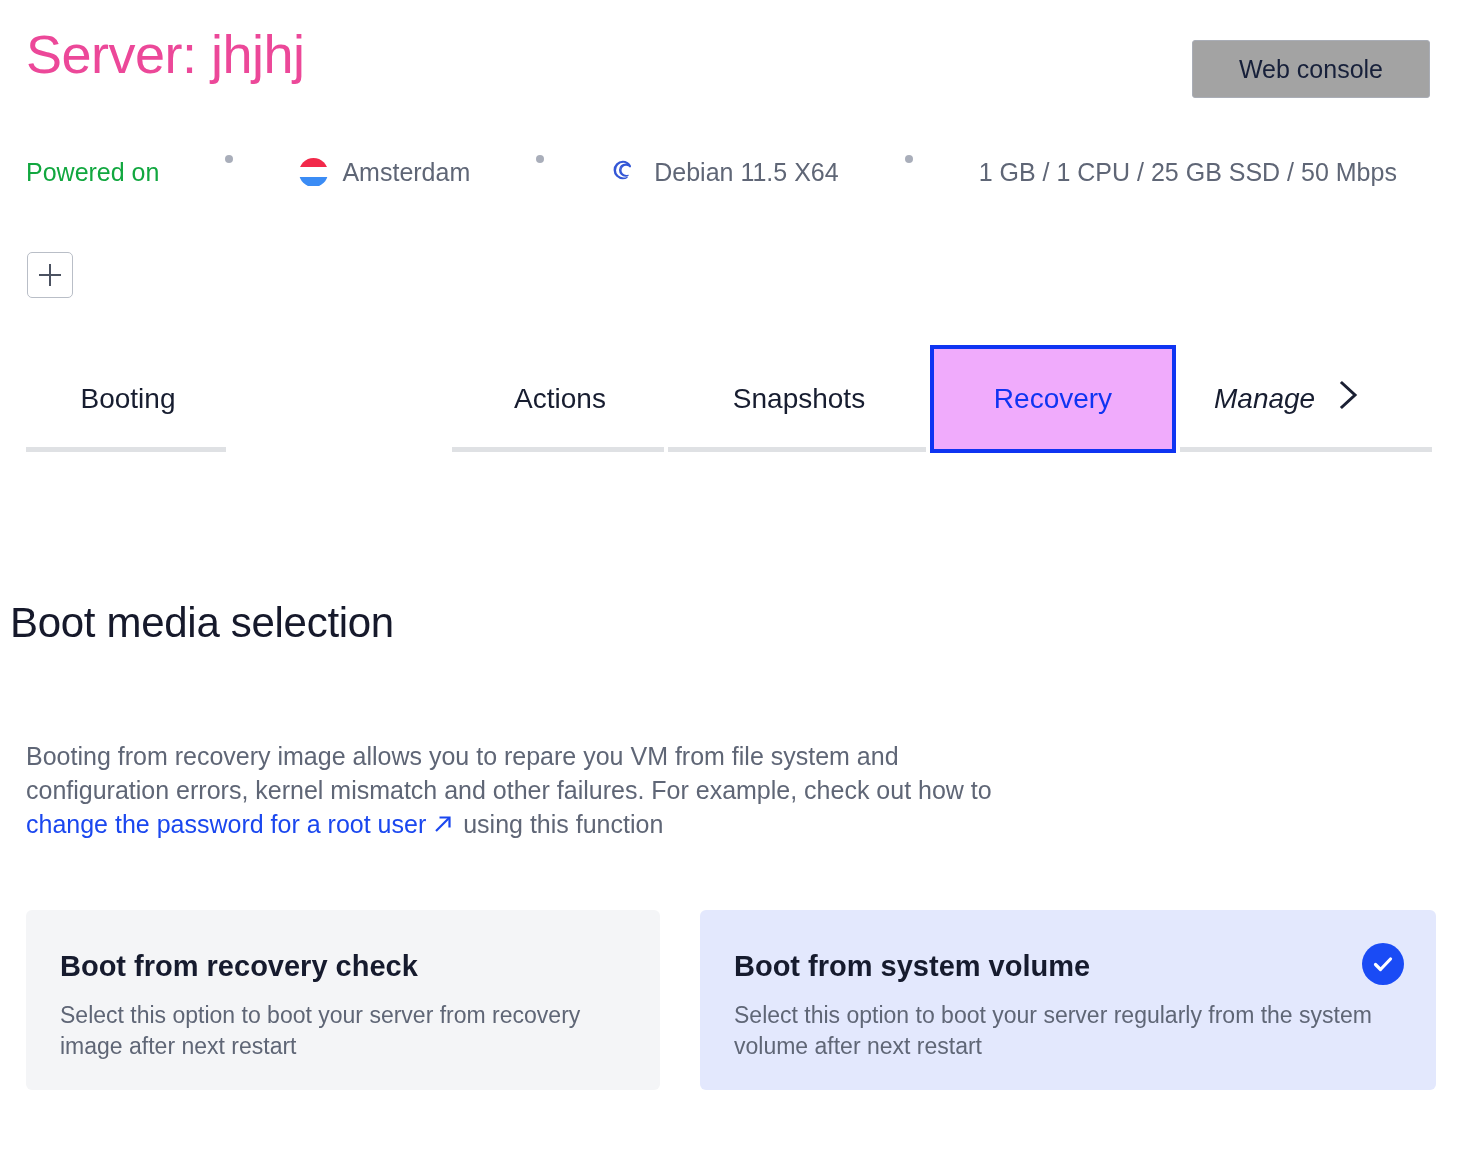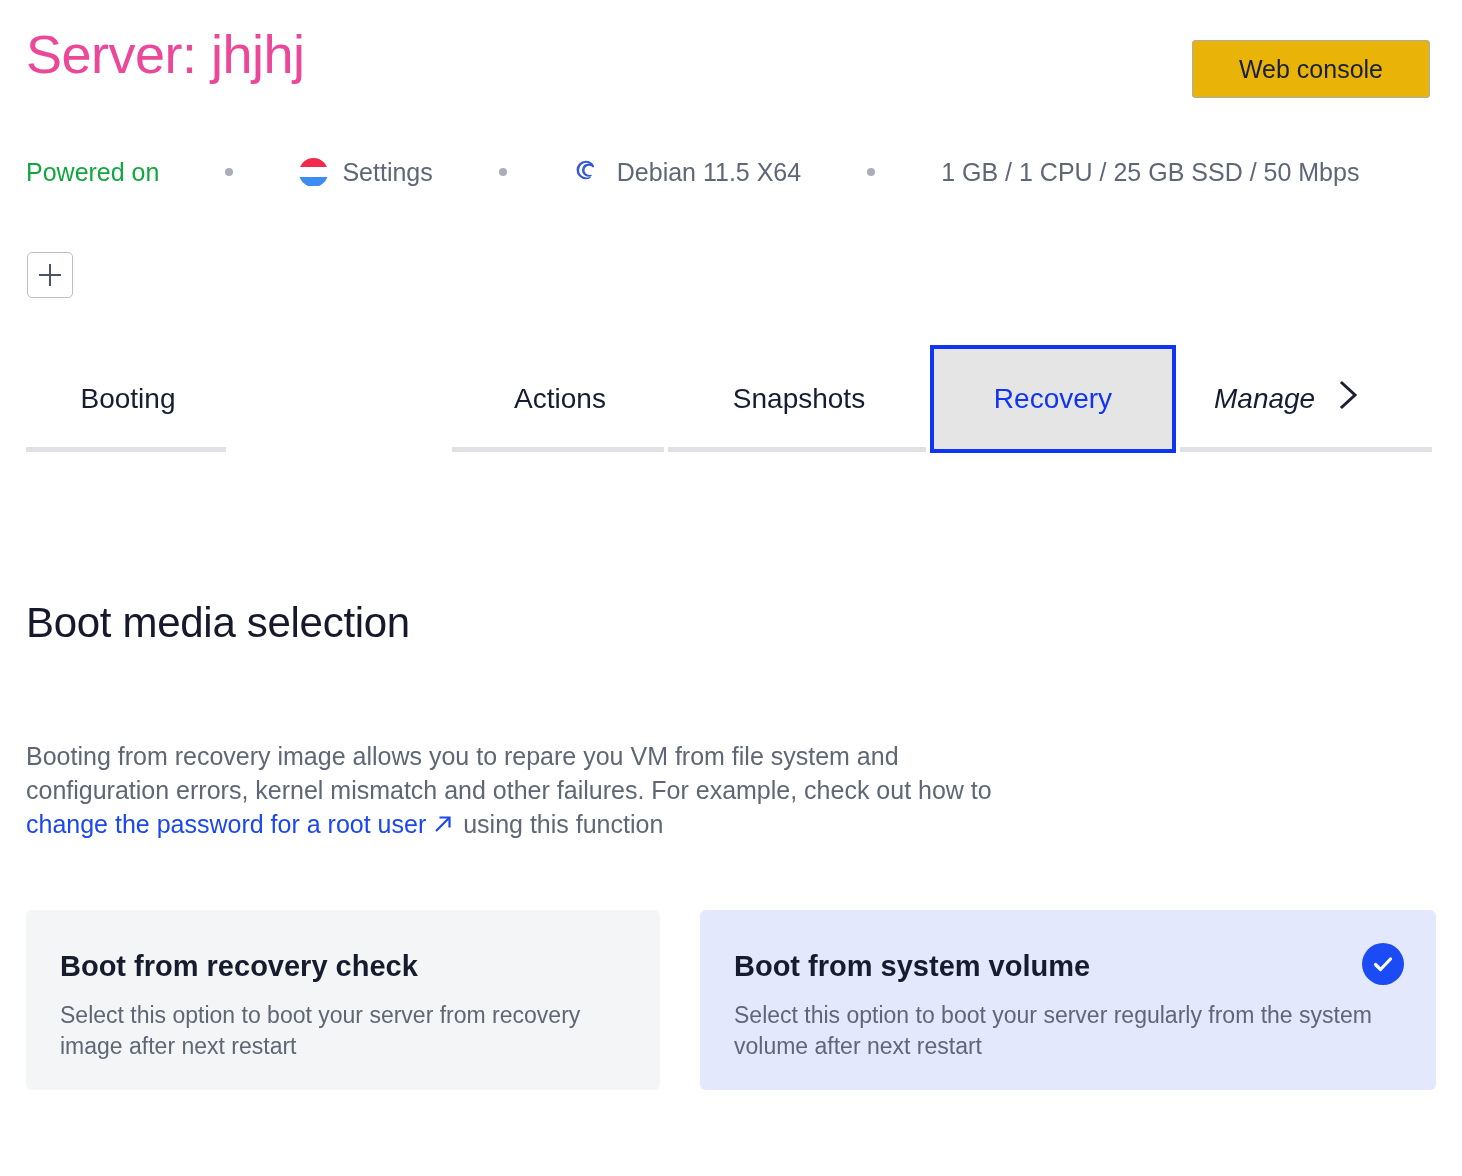--- a/index.html
+++ b/index.html
@@ -36,37 +36,37 @@
     white-space: nowrap;
   }
   .web-console-btn {
     position: absolute;
     right: 6px;
     top: 18px;
     width: 238px;
     height: 58px;
     border: 1px solid #a9adb6;
     border-radius: 3px;
-    background: #eab308;
+    background: #a3a3a3;
     color: #17203a;
     font-family: "Liberation Sans", sans-serif;
     font-size: 25px;
     line-height: 56px;
     text-align: center;
     cursor: pointer;
     padding: 0;
   }
 
   
   .meta-row {
     position: absolute;
     left: 26px;
     top: 155px;
     display: flex;
-    align-items: center;
+    align-items: flex-start;
     font-size: 25px;
     line-height: 34px;
     color: #5f6676;
     white-space: nowrap;
     gap: 44px;
   }
   .meta-power { color: #11a73f; }
   .meta-sep {
     width: 8px;
     height: 8px;
@@ -151,37 +151,37 @@
     left: 0;
     right: 4px;
     bottom: 0;
     height: 5px;
     background: #dfe1e4;
   }
   .tab.active {
     border: 4px solid #0f34f2;
     color: #0f34f2;
     height: 108px;
-    background: #e5e5e5;
+    background: #f0abfc;
   }
   .tab.active::after { display: none; }
   .tab.with-chevron {
     justify-content: flex-start;
     padding-left: 34px;
     font-style: italic;
   }
   .chevron {
     margin-left: 22px;
     display: inline-block;
   }
 
   
   .section-title {
     position: absolute;
-    left: 26px;
+    left: 10px;
     top: 597px;
     font-size: 42px;
     line-height: 52px;
     font-weight: 400;
     color: #16192b;
     margin: 0;
     letter-spacing: -0.3px;
   }
   .section-desc {
     position: absolute;
@@ -265,21 +265,21 @@
 
 <div class="meta-row">
   <span class="meta-power">Powered on</span>
   <span class="meta-sep"></span>
   <span class="meta-item">
     <span class="flag-icon">
       <i class="b1"></i>
         <i class="b2"></i>
         <i class="b3"></i>
     </span>
-    <span>Settings</span>
+    <span>Amsterdam</span>
   </span>
   <span class="meta-sep"></span>
   <span class="meta-item">
     <span class="debian-icon">
       <svg width="30" height="30" viewBox="0 0 30 30">
         <path d="M20.2 8.6c-1.5-2.6-4.3-4.3-7.4-4.3A8.6 8.6 0 0 0 4.2 13c0 4.8 3.9 8.6 8.6 8.6 1.7 0 3.3-.5 4.7-1.4-1.3.6-2.7.9-4.1.9-4.4 0-8-3.5-8-7.9s3.5-8 7.9-8c2.8 0 5.4 1.5 6.9 3.9-1.1-1.3-2.8-2.1-4.6-2.1a6 6 0 0 0-6 6c0 3.3 2.7 6 6 6 1 0 2-.3 2.9-.8-.7.3-1.5.4-2.3.4a5.3 5.3 0 1 1 0-10.6c1.7 0 3.3.8 4.2 2.1z" fill="none" stroke="#3457d6" stroke-width="1.25"></path>
       </svg>
     </span>
     <span>Debian 11.5 X64</span>
   </span>

